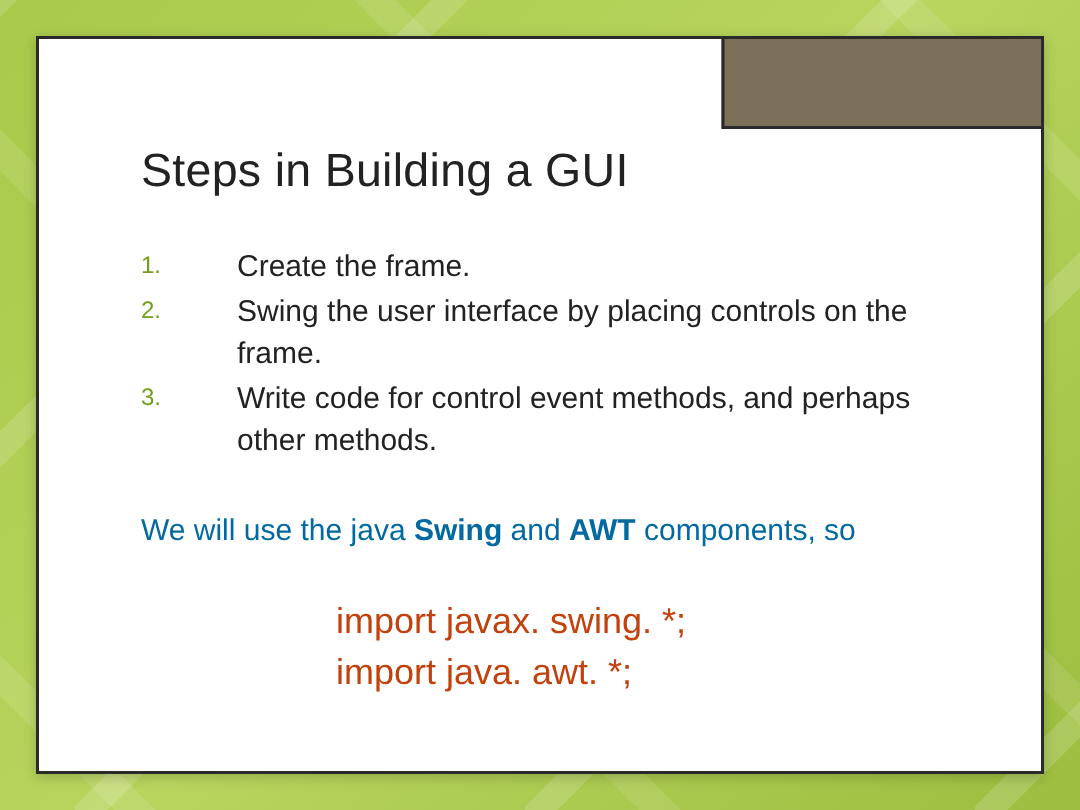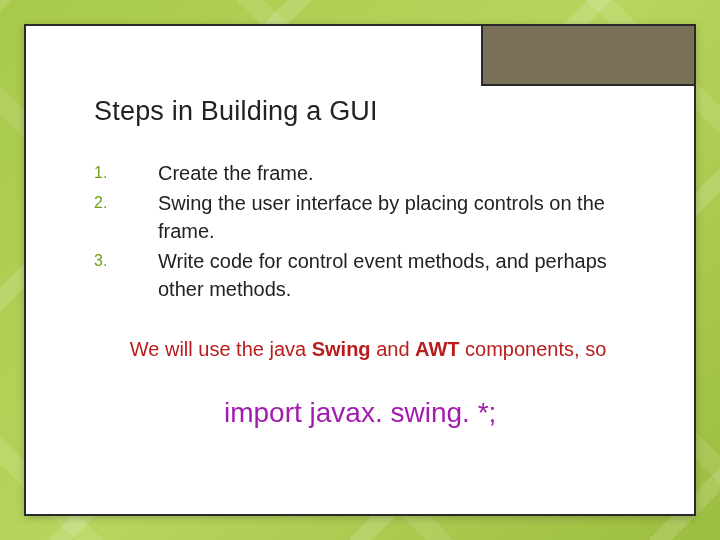--- a/index.html
+++ b/index.html
@@ -40,21 +40,21 @@
       right: -2px;
       width: 215px;
       height: 62px;
       background: #7a7158;
       border: 2px solid #2a2a2a;
     }
     .content {
       padding: 70px 52px 40px 68px;
     }
     .title {
-      font-size: 27px;
+      font-size: 31px;
       color: #222;
       font-weight: normal;
       margin-bottom: 32px;
       letter-spacing: 0.2px;
     }
     .list {
       list-style: none;
       margin-bottom: 32px;
     }
     .list-item {
@@ -71,31 +71,30 @@
       margin-right: 22px;
       min-width: 18px;
       padding-top: 3px;
     }
     .list-text {
       flex: 1;
       margin-left: 24px;
     }
     .body-text {
       font-size: 20px;
-      color: #b91c1c;
+      color: #0369a1;
       line-height: 1.4;
       margin-bottom: 30px;
-      text-align: center;
     }
     .bold {
       font-weight: bold;
     }
     .code-block {
-      font-size: 28px;
-      color: #a21caf;
+      font-size: 24px;
+      color: #c2410c;
       line-height: 1.4;
       padding-left: 130px;
     }
   </style>
 </head>
 <body>
 
 <div class="bg-pattern"></div>
 
 <div class="slide">
@@ -114,15 +113,16 @@
       <li class="list-item">
         <span class="list-number">3.</span>
         <span class="list-text">Write code for control event methods, and perhaps other methods.</span>
       </li>
     </ol>
     <p class="body-text">
       <span>We will use the java </span><span class="bold">Swing</span><span> and </span><span class="bold">AWT</span><span> components, so</span>
     </p>
     <div class="code-block">
       <div>import javax. swing. *;</div>
+      <div>import java. awt. *;</div>
     </div>
   </div>
 </div>
 
 </body></html>

